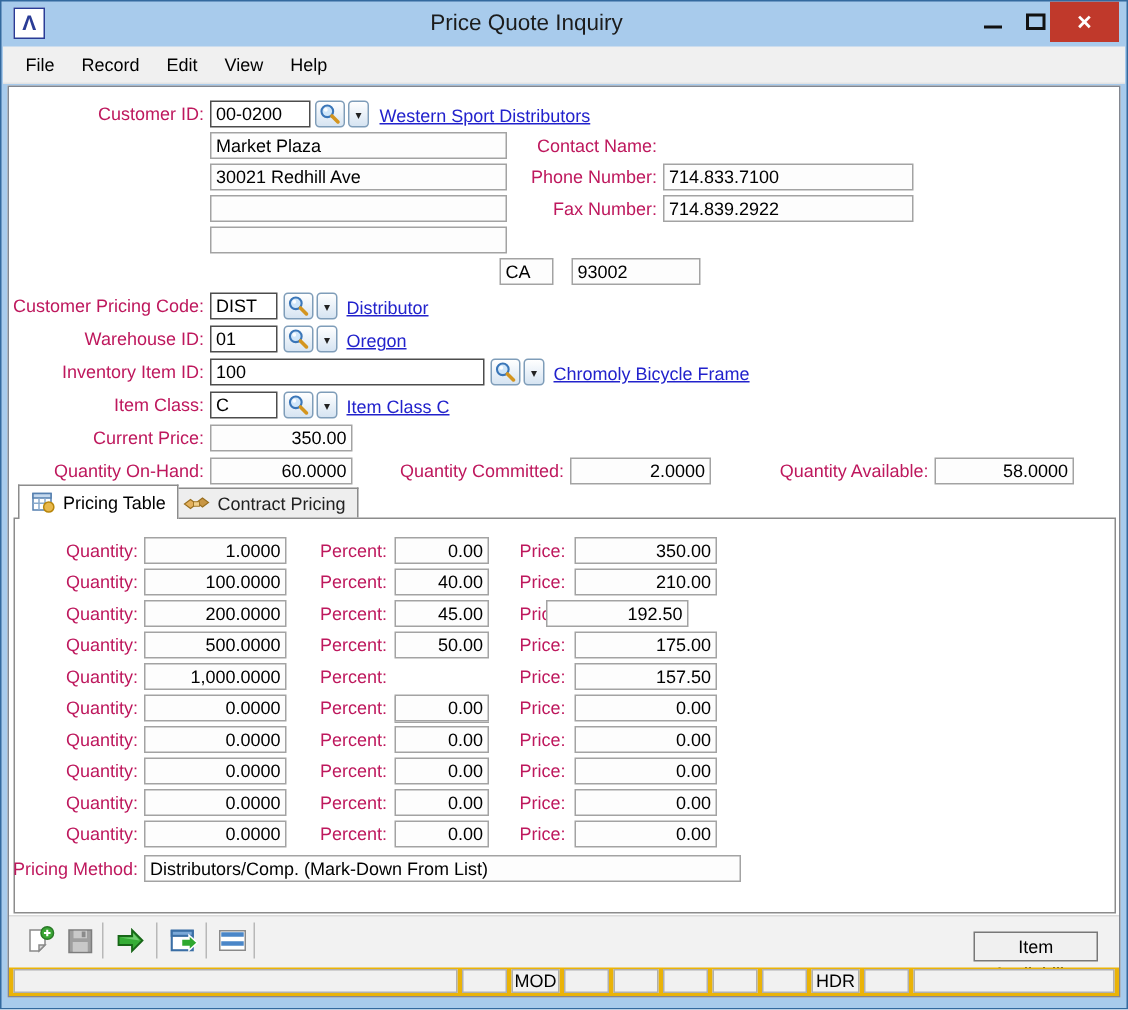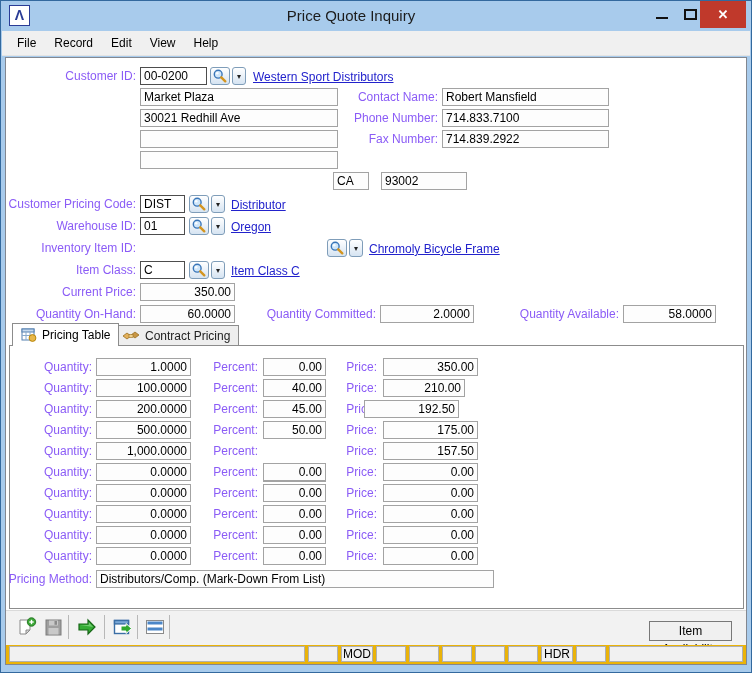--- a/index.html
+++ b/index.html
@@ -22,21 +22,21 @@
 
   
   .menubar { position:absolute; left:1px; right:1px; top:30px; height:25px; background:#f0f0f0;
              display:flex; align-items:flex-start; padding-left:6px; border-bottom:1px solid #e3e3e3; }
   .menu-item { padding:0 9px; font-size:12px; line-height:25px; color:#000; }
 
   
   .content { position:absolute; left:4px; right:4px; top:56px; bottom:7px; background:#fff;
              border:1px solid #828790; }
 
-  .lbl { position:absolute; height:18px; line-height:18px; font-size:12px; color:#8b5cf6; text-align:right; }
+  .lbl { position:absolute; height:18px; line-height:18px; font-size:12px; color:#be185d; text-align:right; }
   .field { position:absolute; height:18px; line-height:16px; font-size:12px; color:#000;
            background:#fff; border:1px solid #4d4d4d; padding:0 3px; overflow:hidden; white-space:nowrap; }
   .ro { border:1px solid #a3a3a3; background:#fdfdfd; }
   .num { text-align:right; }
   .link { position:absolute; height:18px; line-height:18px; font-size:12px; color:#2222cc;
           text-decoration:underline; cursor:pointer; white-space:nowrap; }
   .lookup { position:absolute; width:20px; height:18px; border:1px solid #7f9db9; border-radius:3px;
             background:linear-gradient(#ffffff,#d6e4f2); display:flex; align-items:center; justify-content:center; }
   .ddbtn { position:absolute; width:14px; height:18px; border:1px solid #7f9db9; border-radius:3px;
            background:linear-gradient(#ffffff,#d6e4f2); font-size:8px; color:#222; text-align:center; line-height:17px; }
@@ -102,21 +102,20 @@
     <div class="link" style="left:247px;top:10px">Western Sport Distributors</div>
 
     <div class="field ro" style="left:134px;top:30px;width:198px">Market Plaza</div>
     <div class="field ro" style="left:134px;top:51px;width:198px">30021 Redhill Ave</div>
     <div class="field ro" style="left:134px;top:72px;width:198px"></div>
     <div class="field ro" style="left:134px;top:93px;width:198px"></div>
     <div class="field ro" style="left:327px;top:114px;width:36px">CA</div>
     <div class="field ro" style="left:375px;top:114px;width:86px">93002</div>
 
     <div class="lbl" style="left:300px;top:30px;width:132px">Contact Name:</div>
-    <div class="field ro" style="left:436px;top:30px;width:167px">Robert Mansfield</div>
     <div class="lbl" style="left:300px;top:51px;width:132px">Phone Number:</div>
     <div class="field ro" style="left:436px;top:51px;width:167px">714.833.7100</div>
     <div class="lbl" style="left:300px;top:72px;width:132px">Fax Number:</div>
     <div class="field ro" style="left:436px;top:72px;width:167px">714.839.2922</div>
 
     <div class="lbl" style="left:0;top:137px;width:130px">Customer Pricing Code:</div>
     <div class="field" style="left:134px;top:137px;width:45px">DIST</div>
     <div class="lookup" style="left:183px;top:137px">
       <svg width="14" height="14" viewBox="0 0 14 14">
         <circle cx="5.2" cy="5.2" r="3.9" fill="#cfe6fa" stroke="#3a76b8" stroke-width="1.4"></circle>
@@ -133,20 +132,21 @@
       <svg width="14" height="14" viewBox="0 0 14 14">
         <circle cx="5.2" cy="5.2" r="3.9" fill="#cfe6fa" stroke="#3a76b8" stroke-width="1.4"></circle>
         <circle cx="4.2" cy="4.2" r="1.3" fill="#ffffff" opacity="0.9"></circle>
         <line x1="8.3" y1="8.3" x2="12.3" y2="12.3" stroke="#d4951f" stroke-width="2.4" stroke-linecap="round"></line>
       </svg>
     </div>
     <div class="ddbtn" style="left:205px;top:159px">▾</div>
     <div class="link" style="left:225px;top:160px">Oregon</div>
 
     <div class="lbl" style="left:0;top:181px;width:130px">Inventory Item ID:</div>
+    <div class="field" style="left:134px;top:181px;width:183px">100</div>
     <div class="lookup" style="left:321px;top:181px">
       <svg width="14" height="14" viewBox="0 0 14 14">
         <circle cx="5.2" cy="5.2" r="3.9" fill="#cfe6fa" stroke="#3a76b8" stroke-width="1.4"></circle>
         <circle cx="4.2" cy="4.2" r="1.3" fill="#ffffff" opacity="0.9"></circle>
         <line x1="8.3" y1="8.3" x2="12.3" y2="12.3" stroke="#d4951f" stroke-width="2.4" stroke-linecap="round"></line>
       </svg>
     </div>
     <div class="ddbtn" style="left:343px;top:181px">▾</div>
     <div class="link" style="left:363px;top:182px">Chromoly Bicycle Frame</div>
 
@@ -198,21 +198,21 @@
     <div class="lbl" style="left:160px;top:300px;width:92px">Percent:</div>
     <div class="field ro num" style="left:257px;top:300px;width:63px">0.00</div>
     <div class="lbl" style="left:300px;top:300px;width:71px">Price:</div>
     <div class="field ro num" style="left:377px;top:300px;width:95px">350.00</div>
 
     <div class="lbl" style="left:10px;top:321px;width:76px">Quantity:</div>
     <div class="field ro num" style="left:90px;top:321px;width:95px">100.0000</div>
     <div class="lbl" style="left:160px;top:321px;width:92px">Percent:</div>
     <div class="field ro num" style="left:257px;top:321px;width:63px">40.00</div>
     <div class="lbl" style="left:300px;top:321px;width:71px">Price:</div>
-    <div class="field ro num" style="left:377px;top:321px;width:82px">210.00</div>
+    <div class="field ro num" style="left:377px;top:321px;width:95px">210.00</div>
 
     <div class="lbl" style="left:10px;top:342px;width:76px">Quantity:</div>
     <div class="field ro num" style="left:90px;top:342px;width:95px">200.0000</div>
     <div class="lbl" style="left:160px;top:342px;width:92px">Percent:</div>
     <div class="field ro num" style="left:257px;top:342px;width:63px">45.00</div>
     <div class="lbl" style="left:300px;top:342px;width:71px">Price:</div>
     <div class="field ro num" style="left:358px;top:342px;width:95px">192.50</div>
 
     <div class="lbl" style="left:10px;top:363px;width:76px">Quantity:</div>
     <div class="field ro num" style="left:90px;top:363px;width:95px">500.0000</div>

